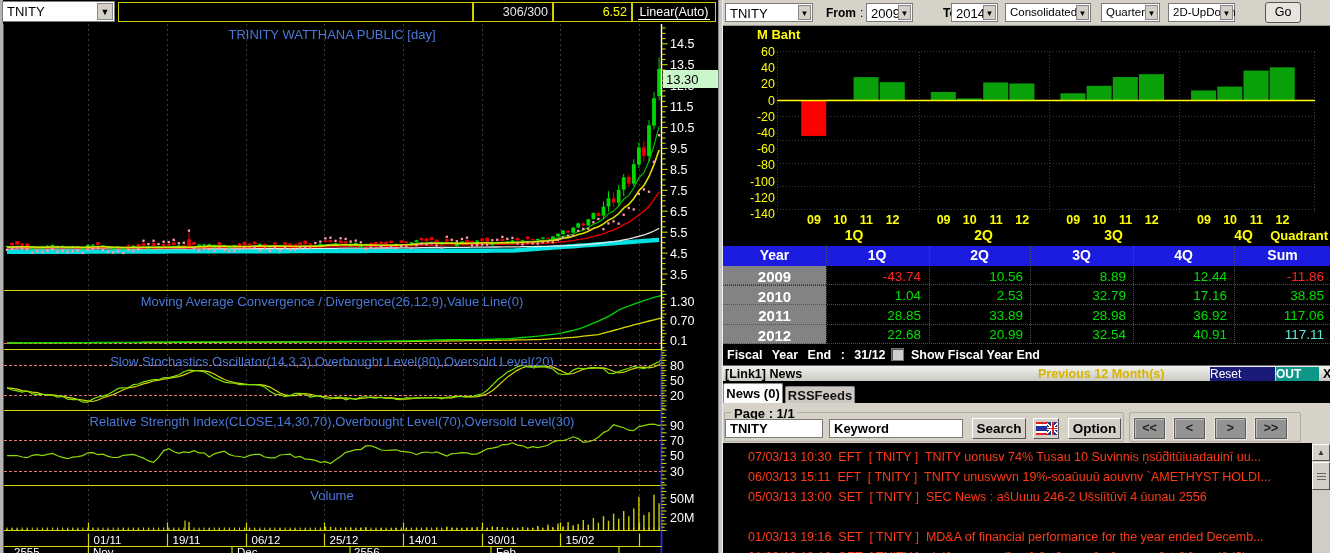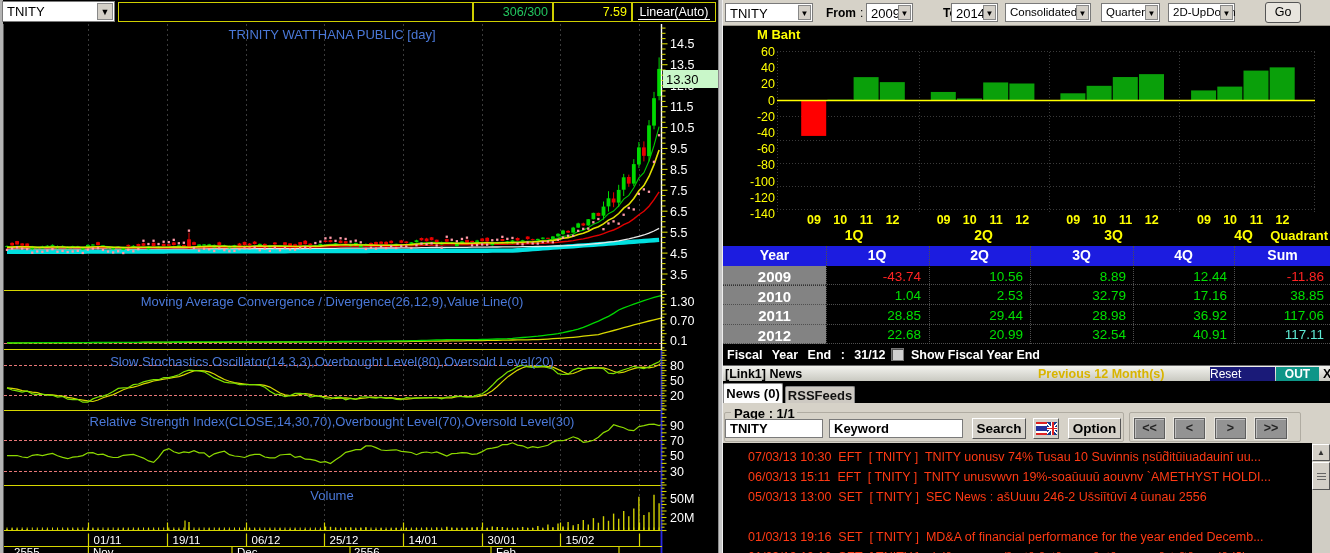--- a/index.html
+++ b/index.html
@@ -25,22 +25,22 @@
 <div id="root">
 
 <div class="abs" style="left:0;top:0;width:718px;height:553px;background:#000">
 
   <div class="abs" style="left:0;top:0;width:3px;height:24px;background:#b4b4b4"></div>
   <div class="combo" style="left:2px;top:1px;width:113px;height:21px">
     <span style="font-size:13px">TNITY</span>
     <div class="carr" style="width:16px;line-height:17px;font-size:9px">▼</div>
   </div>
   <div class="ylab" style="left:118px;width:355px"></div>
-  <div class="ylab" style="left:473px;width:80px;color:#22c55e;font-size:12.5px;text-align:right;padding:2px 4px 0 0">306/300</div>
-  <div class="ylab" style="left:553px;width:79px;color:#ffff00;font-size:12.5px;text-align:right;padding:2px 4px 0 0">7.59</div>
+  <div class="ylab" style="left:473px;width:80px;color:#e5e5e5;font-size:12.5px;text-align:right;padding:2px 4px 0 0">306/300</div>
+  <div class="ylab" style="left:553px;width:79px;color:#ffff00;font-size:12.5px;text-align:right;padding:2px 4px 0 0">6.52</div>
   <div class="ylab" style="left:632px;width:84px;color:#fff;font-size:12.5px;text-align:center;padding-top:2px"><span style="border-bottom:1px solid #fff;padding:0 2px">Linear(Auto)</span></div>
   <svg width="718" height="529" style="position:absolute;left:0;top:24px">
 <rect x="0" y="0" width="718" height="529" fill="#000"></rect>
 <rect x="0" y="0" width="3" height="529" fill="#b4b4b4"></rect>
         <rect x="3" y="0" width="1" height="529" fill="#5a5a5a"></rect>
 <line x1="88.5" y1="0" x2="88.5" y2="504" stroke="#3a3a3a" stroke-width="1" stroke-dasharray="2,3"></line>
 <line x1="167.5" y1="0" x2="167.5" y2="504" stroke="#3a3a3a" stroke-width="1" stroke-dasharray="2,3"></line>
 <line x1="246.5" y1="0" x2="246.5" y2="504" stroke="#3a3a3a" stroke-width="1" stroke-dasharray="2,3"></line>
 <line x1="324.5" y1="0" x2="324.5" y2="504" stroke="#3a3a3a" stroke-width="1" stroke-dasharray="2,3"></line>
 <line x1="403.5" y1="0" x2="403.5" y2="504" stroke="#3a3a3a" stroke-width="1" stroke-dasharray="2,3"></line>
@@ -1032,21 +1032,21 @@
 <div style="position:absolute;left:0;top:285.5px;width:103px;height:19.5px;background:#838383;border-bottom:1px dotted #333"></div>
 <div class="ty" style="left:0;top:287.5px;width:103px">2010</div>
 <div class="tv" style="left:103px;top:288.0px;width:95px;color:#00e000">1.04</div>
 <div class="tv" style="left:206px;top:288.0px;width:94px;color:#00e000">2.53</div>
 <div class="tv" style="left:307px;top:288.0px;width:96px;color:#00e000">32.79</div>
 <div class="tv" style="left:410px;top:288.0px;width:94px;color:#00e000">17.16</div>
 <div class="tv" style="left:511px;top:288.0px;width:90px;color:#00e000">38.85</div>
 <div style="position:absolute;left:0;top:305.0px;width:103px;height:19.5px;background:#838383;border-bottom:1px dotted #333"></div>
 <div class="ty" style="left:0;top:307.0px;width:103px">2011</div>
 <div class="tv" style="left:103px;top:307.5px;width:95px;color:#00e000">28.85</div>
-<div class="tv" style="left:206px;top:307.5px;width:94px;color:#00e000">29.44</div>
+<div class="tv" style="left:206px;top:307.5px;width:94px;color:#00e000">33.89</div>
 <div class="tv" style="left:307px;top:307.5px;width:96px;color:#00e000">28.98</div>
 <div class="tv" style="left:410px;top:307.5px;width:94px;color:#00e000">36.92</div>
 <div class="tv" style="left:511px;top:307.5px;width:90px;color:#00e000">117.06</div>
 <div style="position:absolute;left:0;top:324.5px;width:103px;height:19.5px;background:#838383;border-bottom:1px dotted #333"></div>
 <div class="ty" style="left:0;top:326.5px;width:103px">2012</div>
 <div class="tv" style="left:103px;top:327.0px;width:95px;color:#00e000">22.68</div>
 <div class="tv" style="left:206px;top:327.0px;width:94px;color:#00e000">20.99</div>
 <div class="tv" style="left:307px;top:327.0px;width:96px;color:#00e000">32.54</div>
 <div class="tv" style="left:410px;top:327.0px;width:94px;color:#00e000">40.91</div>
 <div class="tv" style="left:511px;top:327.0px;width:90px;color:#5eead4">117.11</div>
@@ -1063,21 +1063,21 @@
   <div class="abs" style="left:0;top:344px;width:607px;height:21px;background:#000;color:#fff;font-weight:bold;font-size:12.5px">
     <span class="abs" style="left:4px;top:4px;word-spacing:6px">Fiscal Year End : 31/12</span>
     <span class="abs" style="left:168px;top:4px;width:13px;height:13px;background:#cfcfcf;border:1px solid #777;box-shadow:inset 1px 1px 0 #555"></span>
     <span class="abs" style="left:188px;top:4px">Show Fiscal Year End</span>
   </div>
 
   <div class="abs" style="left:0;top:365px;width:610px;height:16px;background:linear-gradient(#f2f2ee,#c9c9c1);border-top:1px solid #6a6a6a">
     <span class="abs" style="left:2px;top:1px;font-size:12.5px;font-weight:bold;color:#000">[Link1] News</span>
     <span class="abs" style="left:315px;top:1px;font-size:12.5px;font-weight:bold;color:#d8b400">Previous 12 Month(s)</span>
     <div class="abs" style="left:487px;top:1px;width:65px;height:14px;background:#1a1a78;color:#fff;font-size:12px;font-weight:normal;text-align:left;line-height:14px">Reset</div>
-    <div class="abs" style="left:553px;top:1px;width:43px;height:14px;background:#0e9688;color:#fff;font-size:12px;font-weight:bold;text-align:center;line-height:14px">OUT</div>
+    <div class="abs" style="left:553px;top:1px;width:43px;height:14px;background:#0e9688;color:#fff;font-size:12px;font-weight:bold;line-height:14px">OUT</div>
     <span class="abs" style="left:600px;top:1px;font-size:12.5px;font-weight:bold;color:#000">X</span>
   </div>
 
   <div class="abs" style="left:0;top:381px;width:607px;height:22px;background:#000">
     <div class="abs" style="left:0;top:2px;width:60px;height:20px;background:#fdfdfd;border:1px solid #888;border-bottom:none;border-radius:2px 2px 0 0;color:#000;font-weight:bold;font-size:13px;text-align:center;padding-top:2px">News (0)</div>
     <div class="abs" style="left:62px;top:5px;width:70px;height:17px;background:#cdc9c2;border:1px solid #888;border-bottom:none;border-radius:2px 2px 0 0;color:#111;font-weight:bold;font-size:13px;text-align:center;padding-top:1px">RSSFeeds</div>
   </div>
 
   <div class="abs" style="left:0;top:403px;width:607px;height:40px;background:#d6d2c8">
     <span class="abs" style="left:11px;top:3px;font-size:13px;font-weight:bold;color:#000">Page : 1/1</span>

